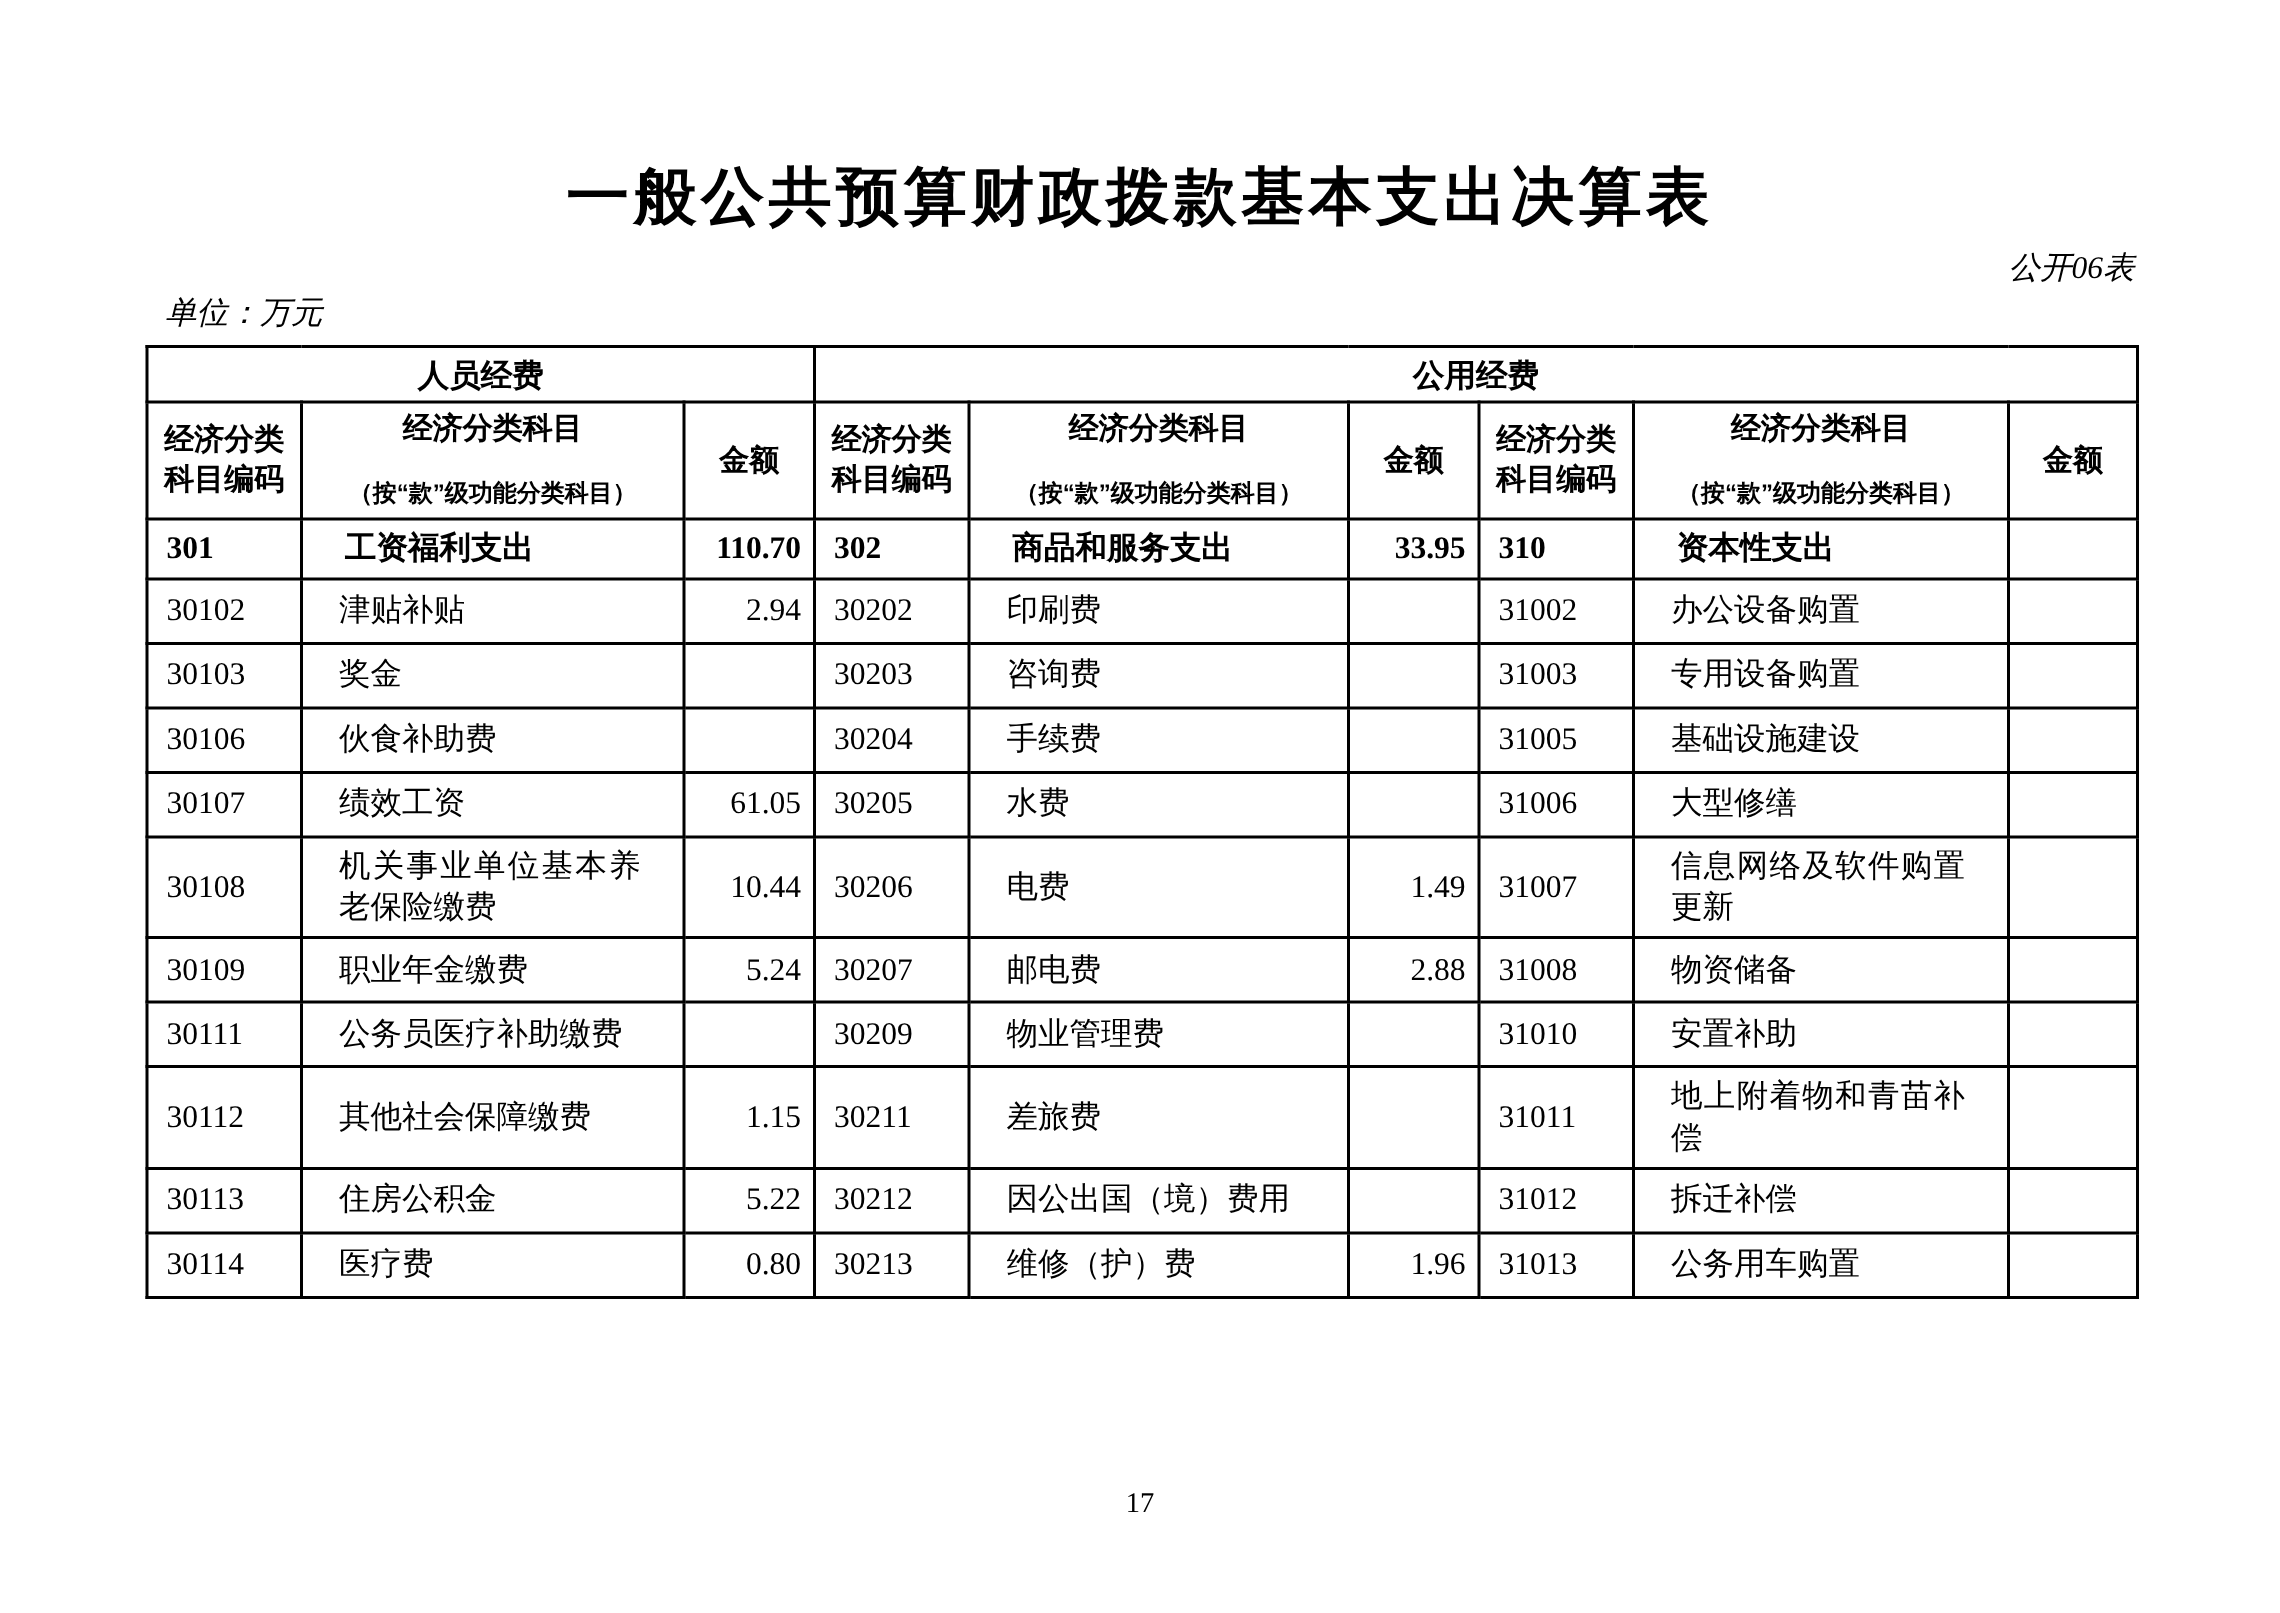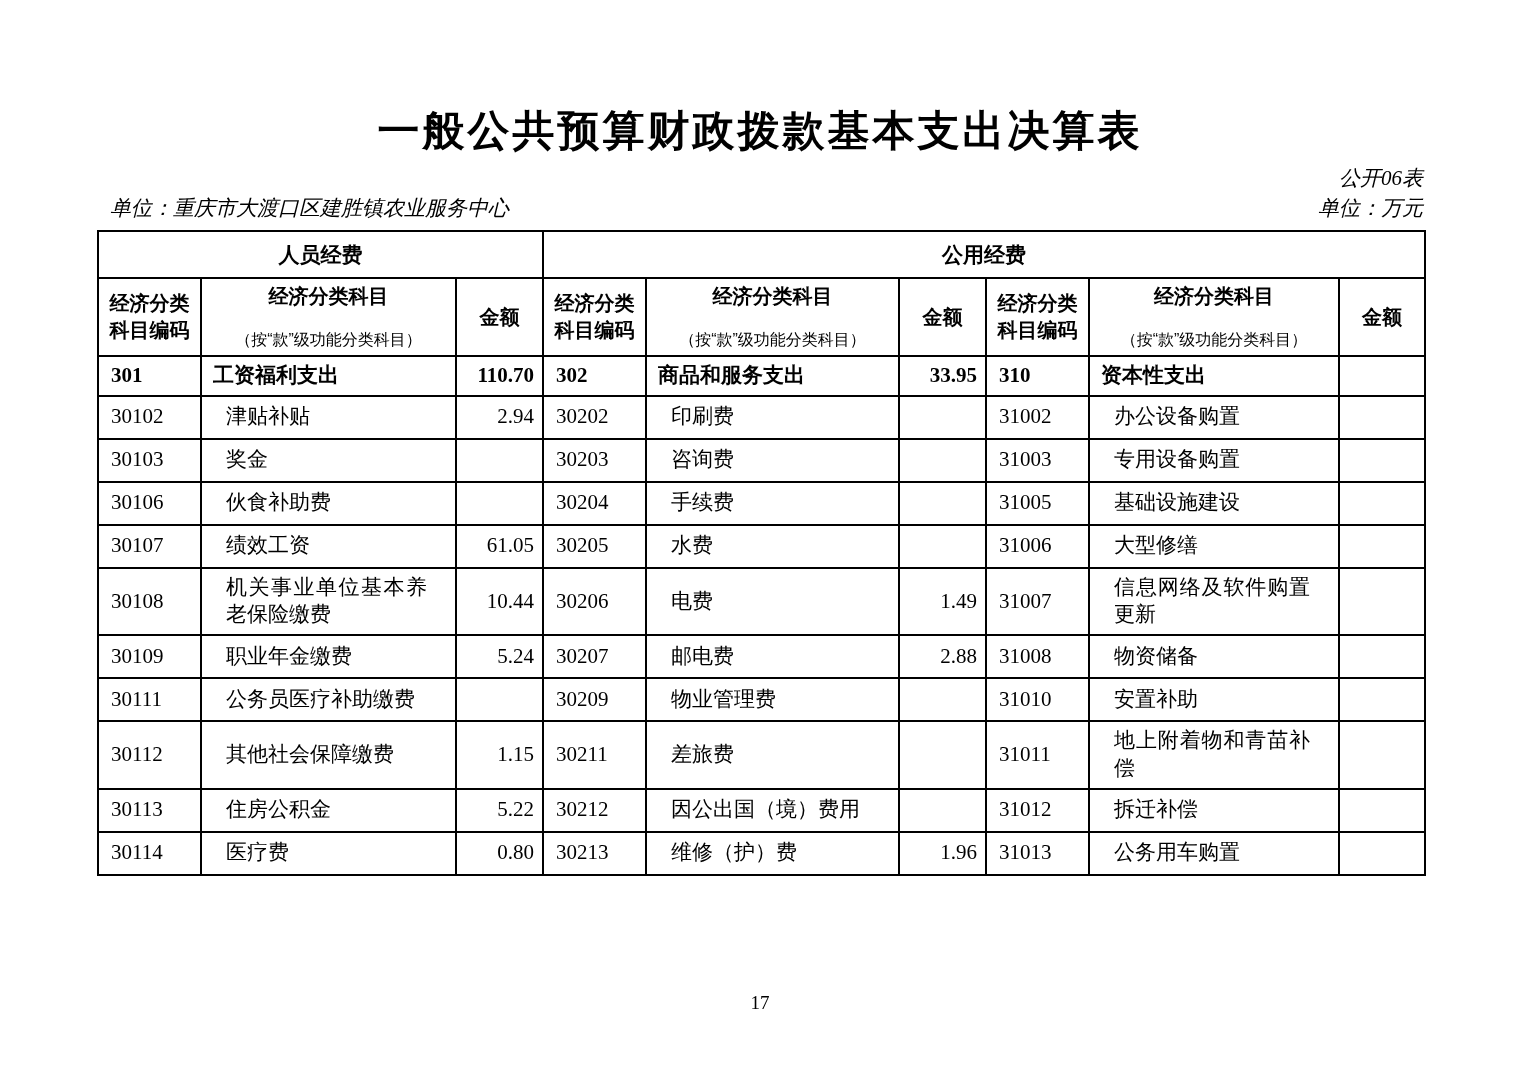--- a/index.html
+++ b/index.html
@@ -40,64 +40,63 @@
     width: 1327px;
     border-collapse: collapse;
     table-layout: fixed;
   }
   table.budget td, table.budget th {
     border: 2px solid #000;
     vertical-align: middle;
     overflow: hidden;
   }
   tr.band-row th {
-    height: 47px;
+    height: 37px;
     font-family: "Liberation Sans", sans-serif;
     font-weight: bold;
     font-size: 21px;
     text-align: center;
   }
   tr.colhead-row th {
     height: 78px;
     font-family: "Liberation Sans", sans-serif;
     font-weight: bold;
     text-align: center;
     font-size: 20px;
     padding: 2px 2px;
     line-height: 1.35;
   }
   .subject-note {
     display: block;
     font-size: 16px;
-    font-weight: normal;
+    font-weight: bold;
     margin-top: 19px;
     white-space: nowrap;
   }
   tr.data-row td, tr.totals-row td { height: 43px; font-size: 21px; line-height: 1.32; }
   td.code-cell   { text-align: left;  padding: 4px 4px 4px 12px; }
   td.subject-cell{ text-align: justify; padding: 5px 28px 5px 24px; }
   td.amount-cell { text-align: right; padding: 4px 8px 4px 2px; }
   tr.totals-row td { font-weight: bold; height: 23px; }
-  tr.totals-row td.subject-cell { text-align: left; padding-left: 11px; }
+  tr.totals-row td.subject-cell { text-align: left; padding-left: 28px; }
   .page-number {
     position: absolute;
     left: 0; right: 0; top: 992px;
     text-align: center;
     font-size: 19px;
   }
 </style>
 </head>
 <body>
 
 <div class="doc-title">一般公共预算财政拨款基本支出决算表</div>
 
 <div class="form-code-line">公开06表</div>
 
 <div class="unit-line">
-  <span>单位：重庆市大渡口区建胜镇农业服务中心</span>
   <span>单位：万元</span>
 </div>
 
 <table class="budget">
   <colgroup>
     <col style="width:103px">
       <col style="width:255px">
       <col style="width:87px">
     <col style="width:103px">
       <col style="width:253px">

